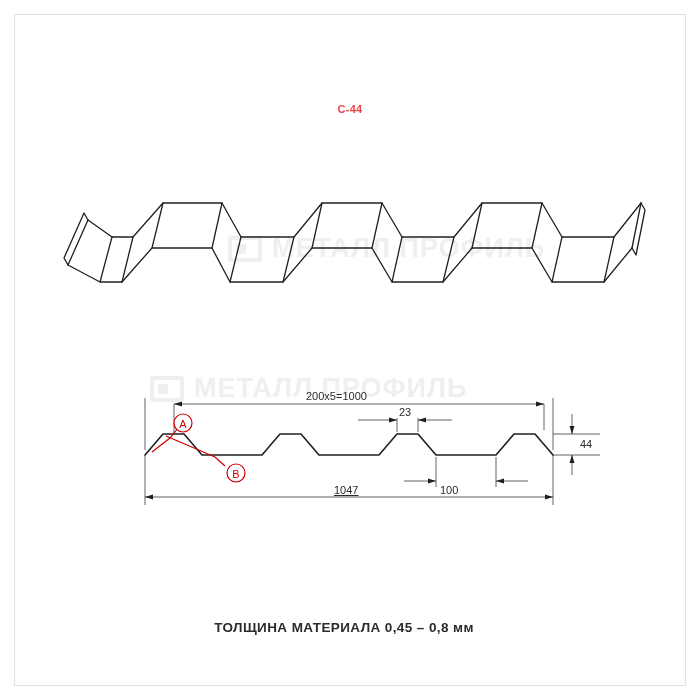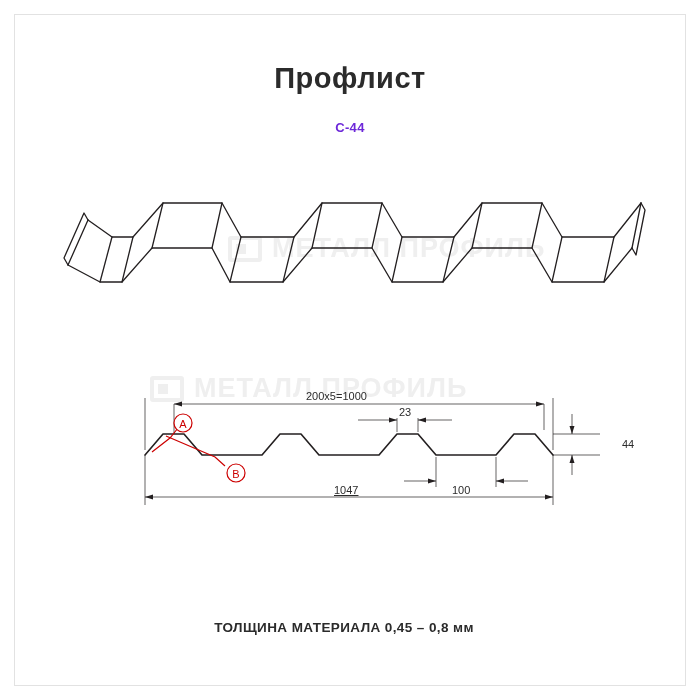--- a/index.html
+++ b/index.html
@@ -34,26 +34,26 @@
     width: 700px;
     text-align: center;
     font-size: 29px;
     font-weight: bold;
     color: #2b2b2b;
     letter-spacing: 0.5px;
   }
   #subtitle {
     position: absolute;
     left: 0;
-    top: 120px;
+    top: 103px;
     width: 700px;
     text-align: center;
-    font-size: 13px;
-    font-weight: bold;
-    color: #6d28d9;
+    font-size: 11px;
+    font-weight: bold;
+    color: #ef4444;
     letter-spacing: 0.3px;
   }
   #footnote {
     position: absolute;
     left: 0;
     top: 620px;
     width: 688px;
     text-align: center;
     font-size: 13.5px;
     font-weight: bold;
@@ -99,21 +99,20 @@
     white-space: nowrap;
   }
 </style>
 </head>
 <body>
 
 <div id="page">
 
   <div class="frame-border"></div>
 
-  <div id="title">Профлист</div>
   <div id="subtitle">С-44</div>
 
   <div class="wm" id="wm1">
     <span class="wmlogo"></span><span>МЕТАЛЛ ПРОФИЛЬ</span>
   </div>
   <div class="wm" id="wm2">
     <span class="wmlogo"></span><span>МЕТАЛЛ ПРОФИЛЬ</span>
   </div>
 
   <svg width="700" height="700">
@@ -206,17 +205,17 @@
     </g>
     <g>
       <circle cx="236" cy="473" r="9" fill="#ffffff" stroke="#cc0000" stroke-width="1.2"></circle>
       <text x="236" y="477.5" font-family="Liberation Sans, sans-serif" font-size="11" fill="#cc0000" text-anchor="middle">B</text>
     </g>
   </svg>
 
   <div class="lbl" style="left:306px; top:390px;">200х5=1000</div>
   <div class="lbl" style="left:399px; top:406px;">23</div>
   <div class="lbl" style="left:334px; top:484px;text-decoration:underline;">1047</div>
-  <div class="lbl" style="left:452px; top:484px;">100</div>
-  <div class="lbl" style="left:580px; top:438px;margin-left:42px;">44</div>
+  <div class="lbl" style="left:440px; top:484px;">100</div>
+  <div class="lbl" style="left:580px; top:438px;">44</div>
 
   <div id="footnote">ТОЛЩИНА МАТЕРИАЛА 0,45 – 0,8 мм</div>
 </div>
 
 </body></html>

